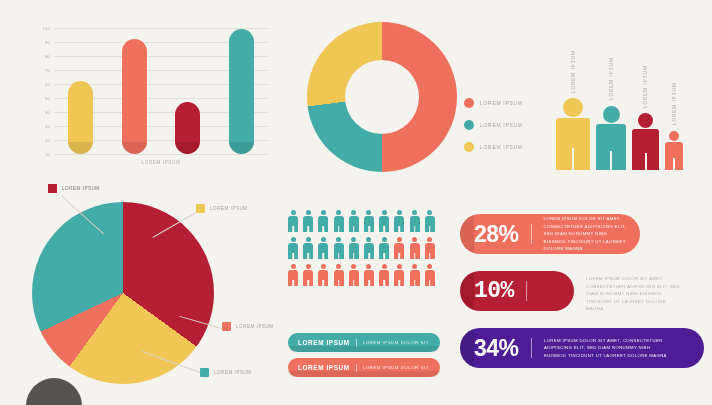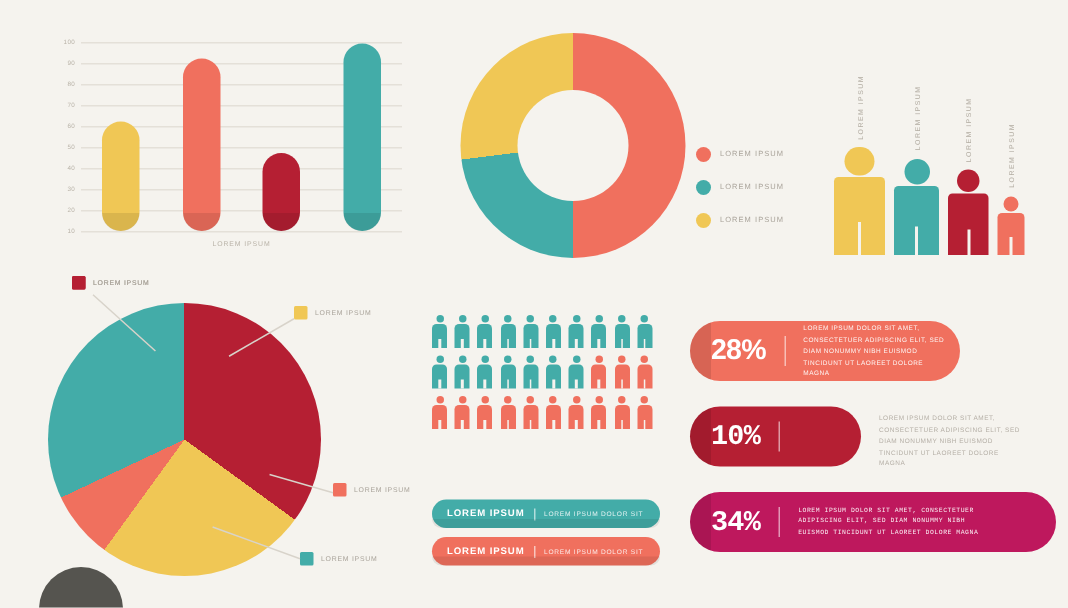--- a/index.html
+++ b/index.html
@@ -118,21 +118,21 @@
   .stat-pill {
     position: absolute; left: 0; top: 0; height: 40px;
     border-radius: 21px; display: flex; align-items: center;
     padding-left: 14px; gap: 12px; overflow: hidden;
   }
   .stat-pill::before{
     content:""; position:absolute; left:0; top:0; bottom:0; width:14px;
     background:rgba(0,0,0,.10);
   }
   .stat-pct {
-    font-size: 19px; font-weight: bold; color: #fff;
+    font-size: 23px; font-weight: bold; color: #fff;
     letter-spacing: -.5px; position: relative; z-index: 1;
   }
   .stat-div { width: 1.4px; height: 20px; background: rgba(255,255,255,.55); position: relative; z-index: 1; }
   .stat-desc {
     font-size: 4.3px; line-height: 1.75; letter-spacing: .35px;
     position: relative; z-index: 1; padding-right: 10px;
   }
   .stat-desc.inside { color: rgba(255,255,255,.92); width: 138px; }
   .stat-desc.outside {
     position: absolute; left: 126px; top: 4px; width: 108px;
@@ -421,21 +421,21 @@
         </div>
       </div>
       <div class="stat-row">
         <div class="stat-pill" style="background: rgb(181, 31, 51); width: 114px; font-family: Liberation Mono, monospace;">
           <span class="stat-pct">10%</span>
           <span class="stat-div"></span>
         </div>
         <div class="stat-desc outside">LOREM IPSUM DOLOR SIT AMET, CONSECTETUER ADIPISCING ELIT, SED DIAM NONUMMY NIBH EUISMOD TINCIDUNT UT LAOREET DOLORE MAGNA</div>
       </div>
       <div class="stat-row">
-        <div class="stat-pill" style="background: #be185d; width: 244px; font-family: Liberation Mono, monospace;">
+        <div class="stat-pill" style="background: #4c1d95; width: 244px;">
           <span class="stat-pct">34%</span>
           <span class="stat-div"></span>
           <div class="stat-desc inside">LOREM IPSUM DOLOR SIT AMET, CONSECTETUER ADIPISCING ELIT, SED DIAM NONUMMY NIBH EUISMOD TINCIDUNT UT LAOREET DOLORE MAGNA</div>
         </div>
       </div>
     </div>
 
 <div class="leader" style="left: 62px; top: 196px; width: 56px; transform: rotate(42deg);"></div>
     <div class="leader" style="left: 196px; top: 212px; width: 50px; transform: rotate(150deg);"></div>
     <div class="leader" style="left: 222px; top: 328px; width: 44px; transform: rotate(196deg);"></div>

